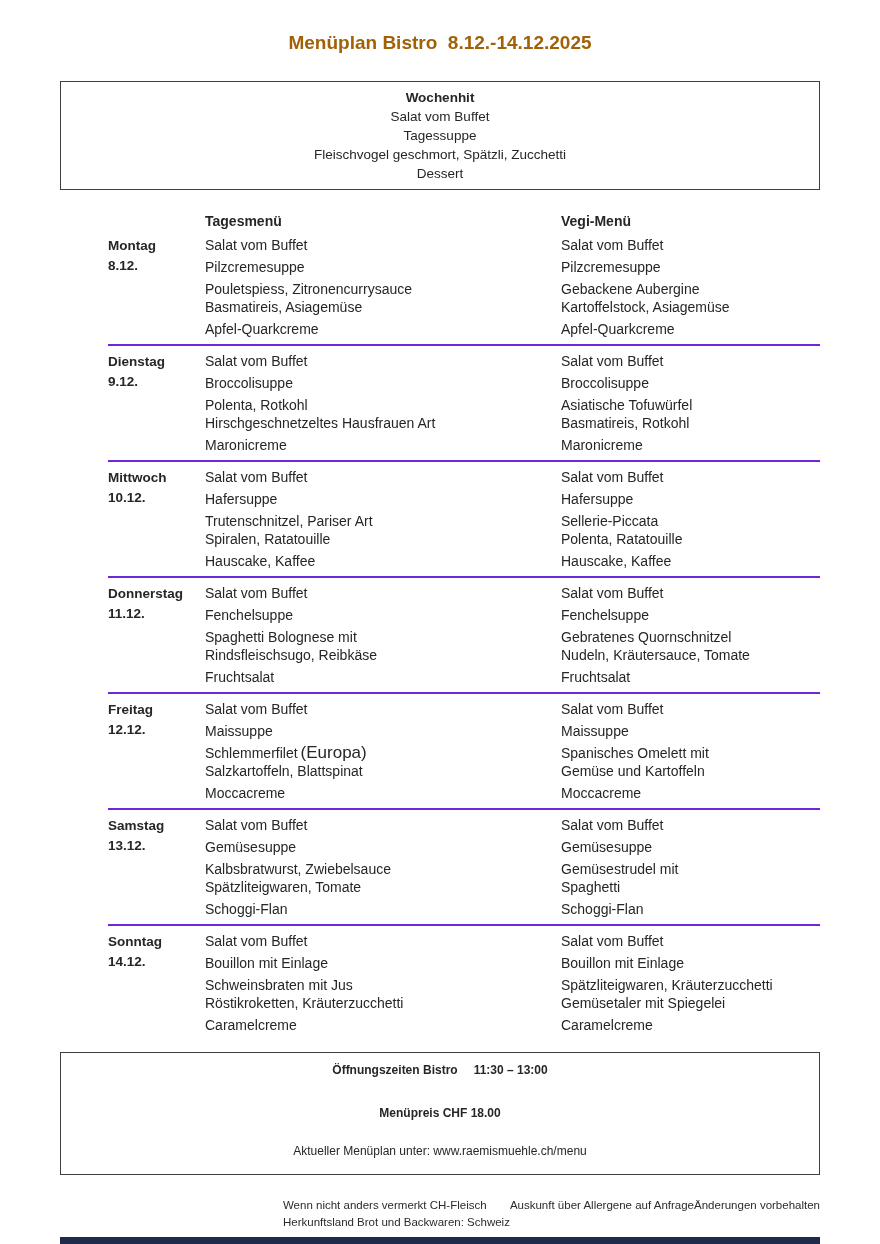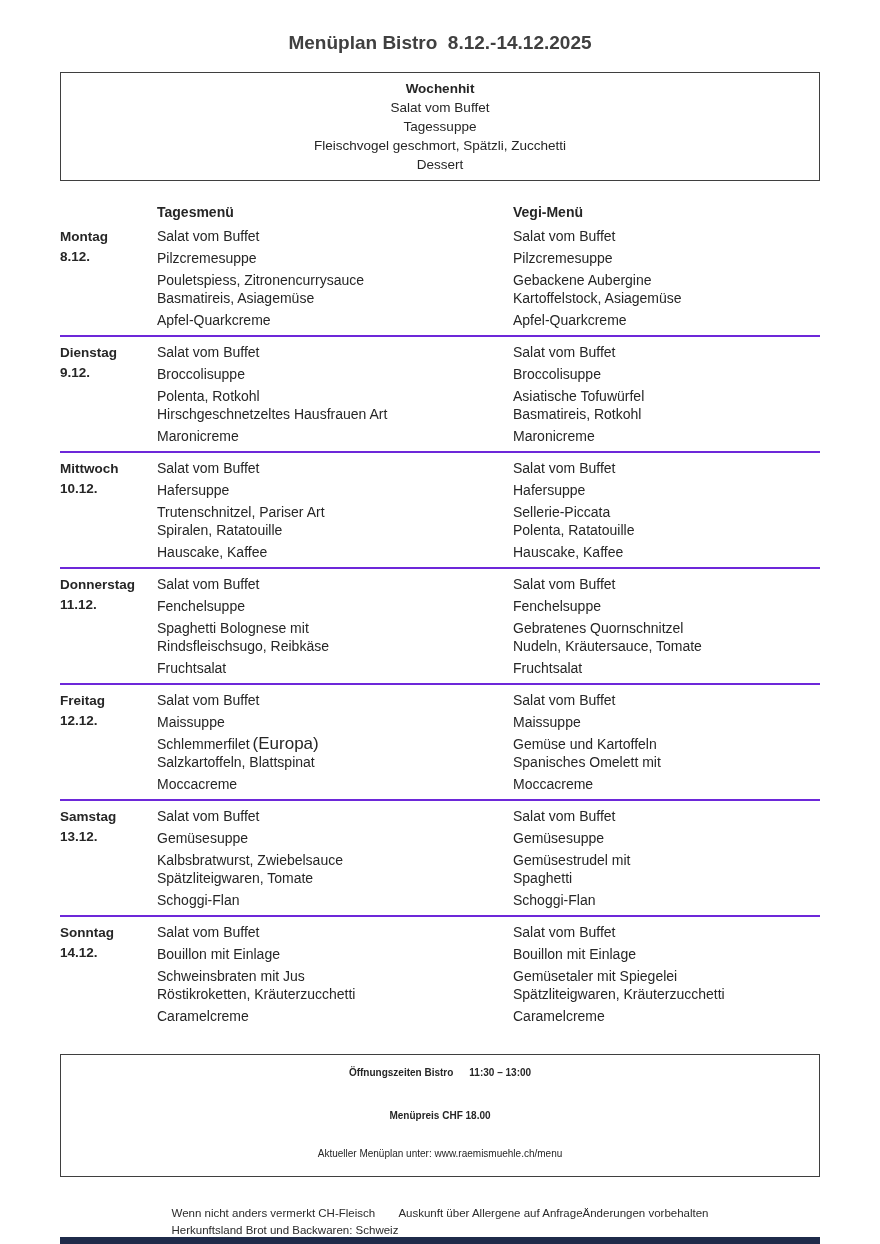--- a/index.html
+++ b/index.html
@@ -13,36 +13,36 @@
   }
   .page { padding: 0 60px; }
 
   .title {
     padding-top: 31px;
     text-align: center;
     font-size: 19px;
     font-weight: 700;
     line-height: 23px;
     white-space: pre-wrap;
-    color: #404040;
+    color: #a16207;
   }
 
   .outline-box {
     border: 1.5px solid #3f3f3f;
     text-align: center;
   }
   .week-box {
-    margin-top: 18px;
+    margin-top: 27px;
     padding: 6px 0 6px 0;
     font-size: 13.5px;
     line-height: 19px;
   }
   .week-box .box-heading { font-weight: 700; }
 
-  .menu-table { margin-top: 22px; }
+  .menu-table { margin-top: 22px; margin-left: 48px; }
   .table-header {
     display: grid;
     grid-template-columns: 97px 356px 1fr;
     font-weight: 700;
     font-size: 14px;
     line-height: 18px;
   }
   .day-row {
     display: grid;
     grid-template-columns: 97px 356px 1fr;
@@ -50,30 +50,30 @@
     border-bottom: 2px solid #6d28d9;
   }
   .day-row:last-child { border-bottom: none; }
   .day-cell { font-weight: 700; font-size: 13.5px; line-height: 20px; }
   .menu-cell { font-size: 14px; line-height: 18px; padding-right: 10px; }
   .menu-cell .item { margin-bottom: 4px; }
   .menu-cell .item:last-child { margin-bottom: 0; }
   .menu-cell .main { line-height: 18px; }
   .note { font-size: 17px; margin-left: 3px; }
 
-  .info-box { margin-top: 23px; padding: 8px 0 13px 0; font-size: 10px; }
+  .info-box { margin-top: 12px; padding: 8px 0 13px 0; font-size: 12px; }
   .info-line1 { font-weight: 700; line-height: 19px; }
   .info-line1 .hours { margin-left: 16px; }
   .info-line2 { font-weight: 700; line-height: 19px; margin-top: 24px; }
   .info-line3 { line-height: 19px; margin-top: 19px; }
 
   .page-footer {
-    margin-top: 28px;
+    margin-top: 22px;
     display: flex;
-    justify-content: center;
+    justify-content: flex-end;
     font-size: 11.5px;
     line-height: 17px;
     color: #2b2b2b;
   }
   .page-footer .foot-left { text-align: left; }
   .page-footer .foot-center { text-align: center; }
   .page-footer .foot-right { text-align: right; }
 
   .bottom-bar {
     position: absolute;
@@ -216,22 +216,22 @@
         <div class="item main">
           <div><span>Schlemmerfilet</span><span class="note">(Europa)</span></div>
           <div>Salzkartoffeln, Blattspinat</div>
         </div>
         <div class="item">Moccacreme</div>
       </div>
       <div class="menu-cell">
         <div class="item">Salat vom Buffet</div>
         <div class="item">Maissuppe</div>
         <div class="item main">
+          <div>Spanisches Omelett mit</div>
           <div>Gemüse und Kartoffeln</div>
-          <div>Spanisches Omelett mit</div>
         </div>
         <div class="item">Moccacreme</div>
       </div>
     </div>
 
     <div class="day-row">
       <div class="day-cell">
         <div>Samstag</div>
         <div>13.12.</div>
       </div>
@@ -266,22 +266,22 @@
         <div class="item main">
           <div>Schweinsbraten mit Jus</div>
           <div>Röstikroketten, Kräuterzucchetti</div>
         </div>
         <div class="item">Caramelcreme</div>
       </div>
       <div class="menu-cell">
         <div class="item">Salat vom Buffet</div>
         <div class="item">Bouillon mit Einlage</div>
         <div class="item main">
+          <div>Spätzliteigwaren, Kräuterzucchetti</div>
           <div>Gemüsetaler mit Spiegelei</div>
-          <div>Spätzliteigwaren, Kräuterzucchetti</div>
         </div>
         <div class="item">Caramelcreme</div>
       </div>
     </div>
 
   </div>
 
   <div class="outline-box info-box">
     <div class="info-line1">
       <span>Öffnungszeiten Bistro</span><span class="hours">11:30 – 13:00</span>

